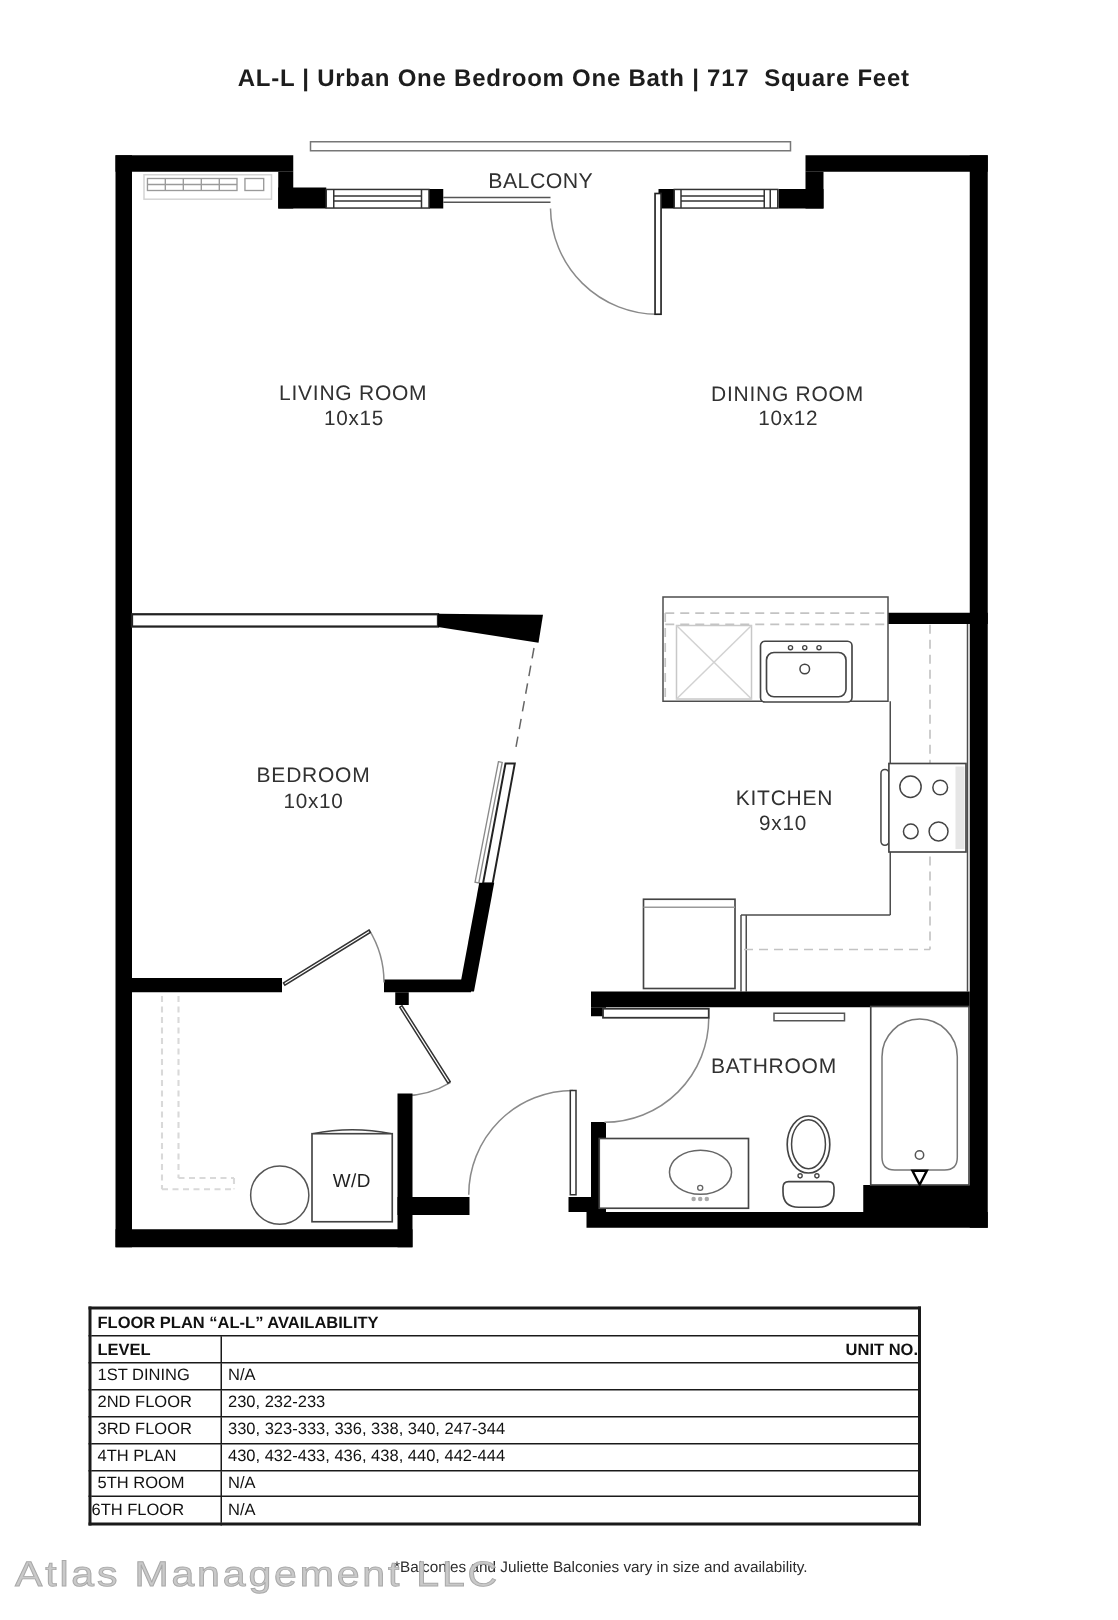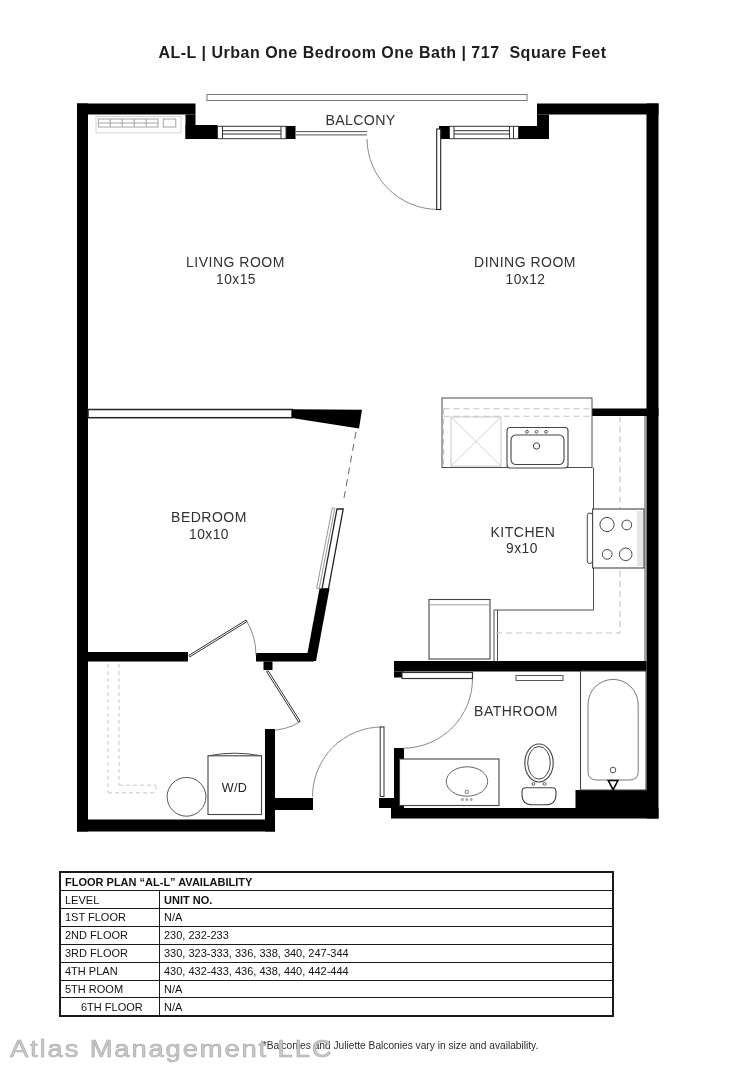--- a/index.html
+++ b/index.html
@@ -244,45 +244,45 @@
 
 </svg>
 
 <div class="abs" style="left:59px;top:871px;">
 <table style="width:555px;border:2px solid #1a1a1a;font-size:11px;color:#111;">
 <tbody>
         <tr>
           <td colspan="2" style="height:17px;border:1.4px solid #1a1a1a;font-weight:bold;padding:0 0 0 4px;">FLOOR PLAN “AL-L” AVAILABILITY</td>
         </tr>
 <tr>
-          <td style="height:17px;width:82px;border:1.4px solid #1a1a1a;font-weight:normal;padding:0 12px 0 4px;">LEVEL</td>
-          <td style="border:1.4px solid #1a1a1a;font-weight:bold;padding:0 0 0 4px;">UNIT NO.</td>
-        </tr>
-<tr>
-          <td style="height:16.9px;border:1.4px solid #1a1a1a;padding:0 0 0 4px;">1ST FLOOR</td>
+          <td style="height:17px;width:82px;border:1.4px solid #1a1a1a;font-weight:bold;padding:0 0 0 4px;">LEVEL</td>
+          <td style="border:1.4px solid #1a1a1a;font-weight:bold;padding:0 0 0 4px;text-align:right;">UNIT NO.</td>
+        </tr>
+<tr>
+          <td style="height:16.9px;border:1.4px solid #1a1a1a;padding:0 0 0 4px;">1ST DINING</td>
           <td style="border:1.4px solid #1a1a1a;padding:0 0 0 4px;">N/A</td>
         </tr>
 <tr>
           <td style="height:16.9px;border:1.4px solid #1a1a1a;padding:0 0 0 4px;">2ND FLOOR</td>
           <td style="border:1.4px solid #1a1a1a;padding:0 0 0 4px;">230, 232-233</td>
         </tr>
 <tr>
           <td style="height:16.9px;border:1.4px solid #1a1a1a;padding:0 0 0 4px;">3RD FLOOR</td>
           <td style="border:1.4px solid #1a1a1a;padding:0 0 0 4px;">330, 323-333, 336, 338, 340, 247-344</td>
         </tr>
 <tr>
           <td style="height:16.9px;border:1.4px solid #1a1a1a;padding:0 0 0 4px;">4TH PLAN</td>
           <td style="border:1.4px solid #1a1a1a;padding:0 0 0 4px;">430, 432-433, 436, 438, 440, 442-444</td>
         </tr>
 <tr>
           <td style="height:16.9px;border:1.4px solid #1a1a1a;padding:0 0 0 4px;">5TH ROOM</td>
           <td style="border:1.4px solid #1a1a1a;padding:0 0 0 4px;">N/A</td>
         </tr>
 <tr>
-          <td style="height:16.9px;border:1.4px solid #1a1a1a;padding:0 0 0 20px;">6TH FLOOR</td>
+          <td style="height:16.9px;border:1.4px solid #1a1a1a;padding:0 0 0 0;">6TH FLOOR</td>
           <td style="border:1.4px solid #1a1a1a;padding:0 0 0 4px;">N/A</td>
         </tr>
 </tbody>
     </table>
 </div>
 
 <div class="abs" style="left:0;top:1040px;width:745px;text-align:center;font-size:10.2px;color:#2c2c2c;margin-left:28px;">*Balconies and Juliette Balconies vary in size and availability.</div>
 
 <div class="abs" style="left:10px;top:1036px;font-size:23.5px;color:#c9c9c9;-webkit-text-stroke:.6px #a9a9a9;letter-spacing:1.6px;transform:scaleX(1.165);transform-origin:0 50%;">Atlas Management LLC</div>
 

